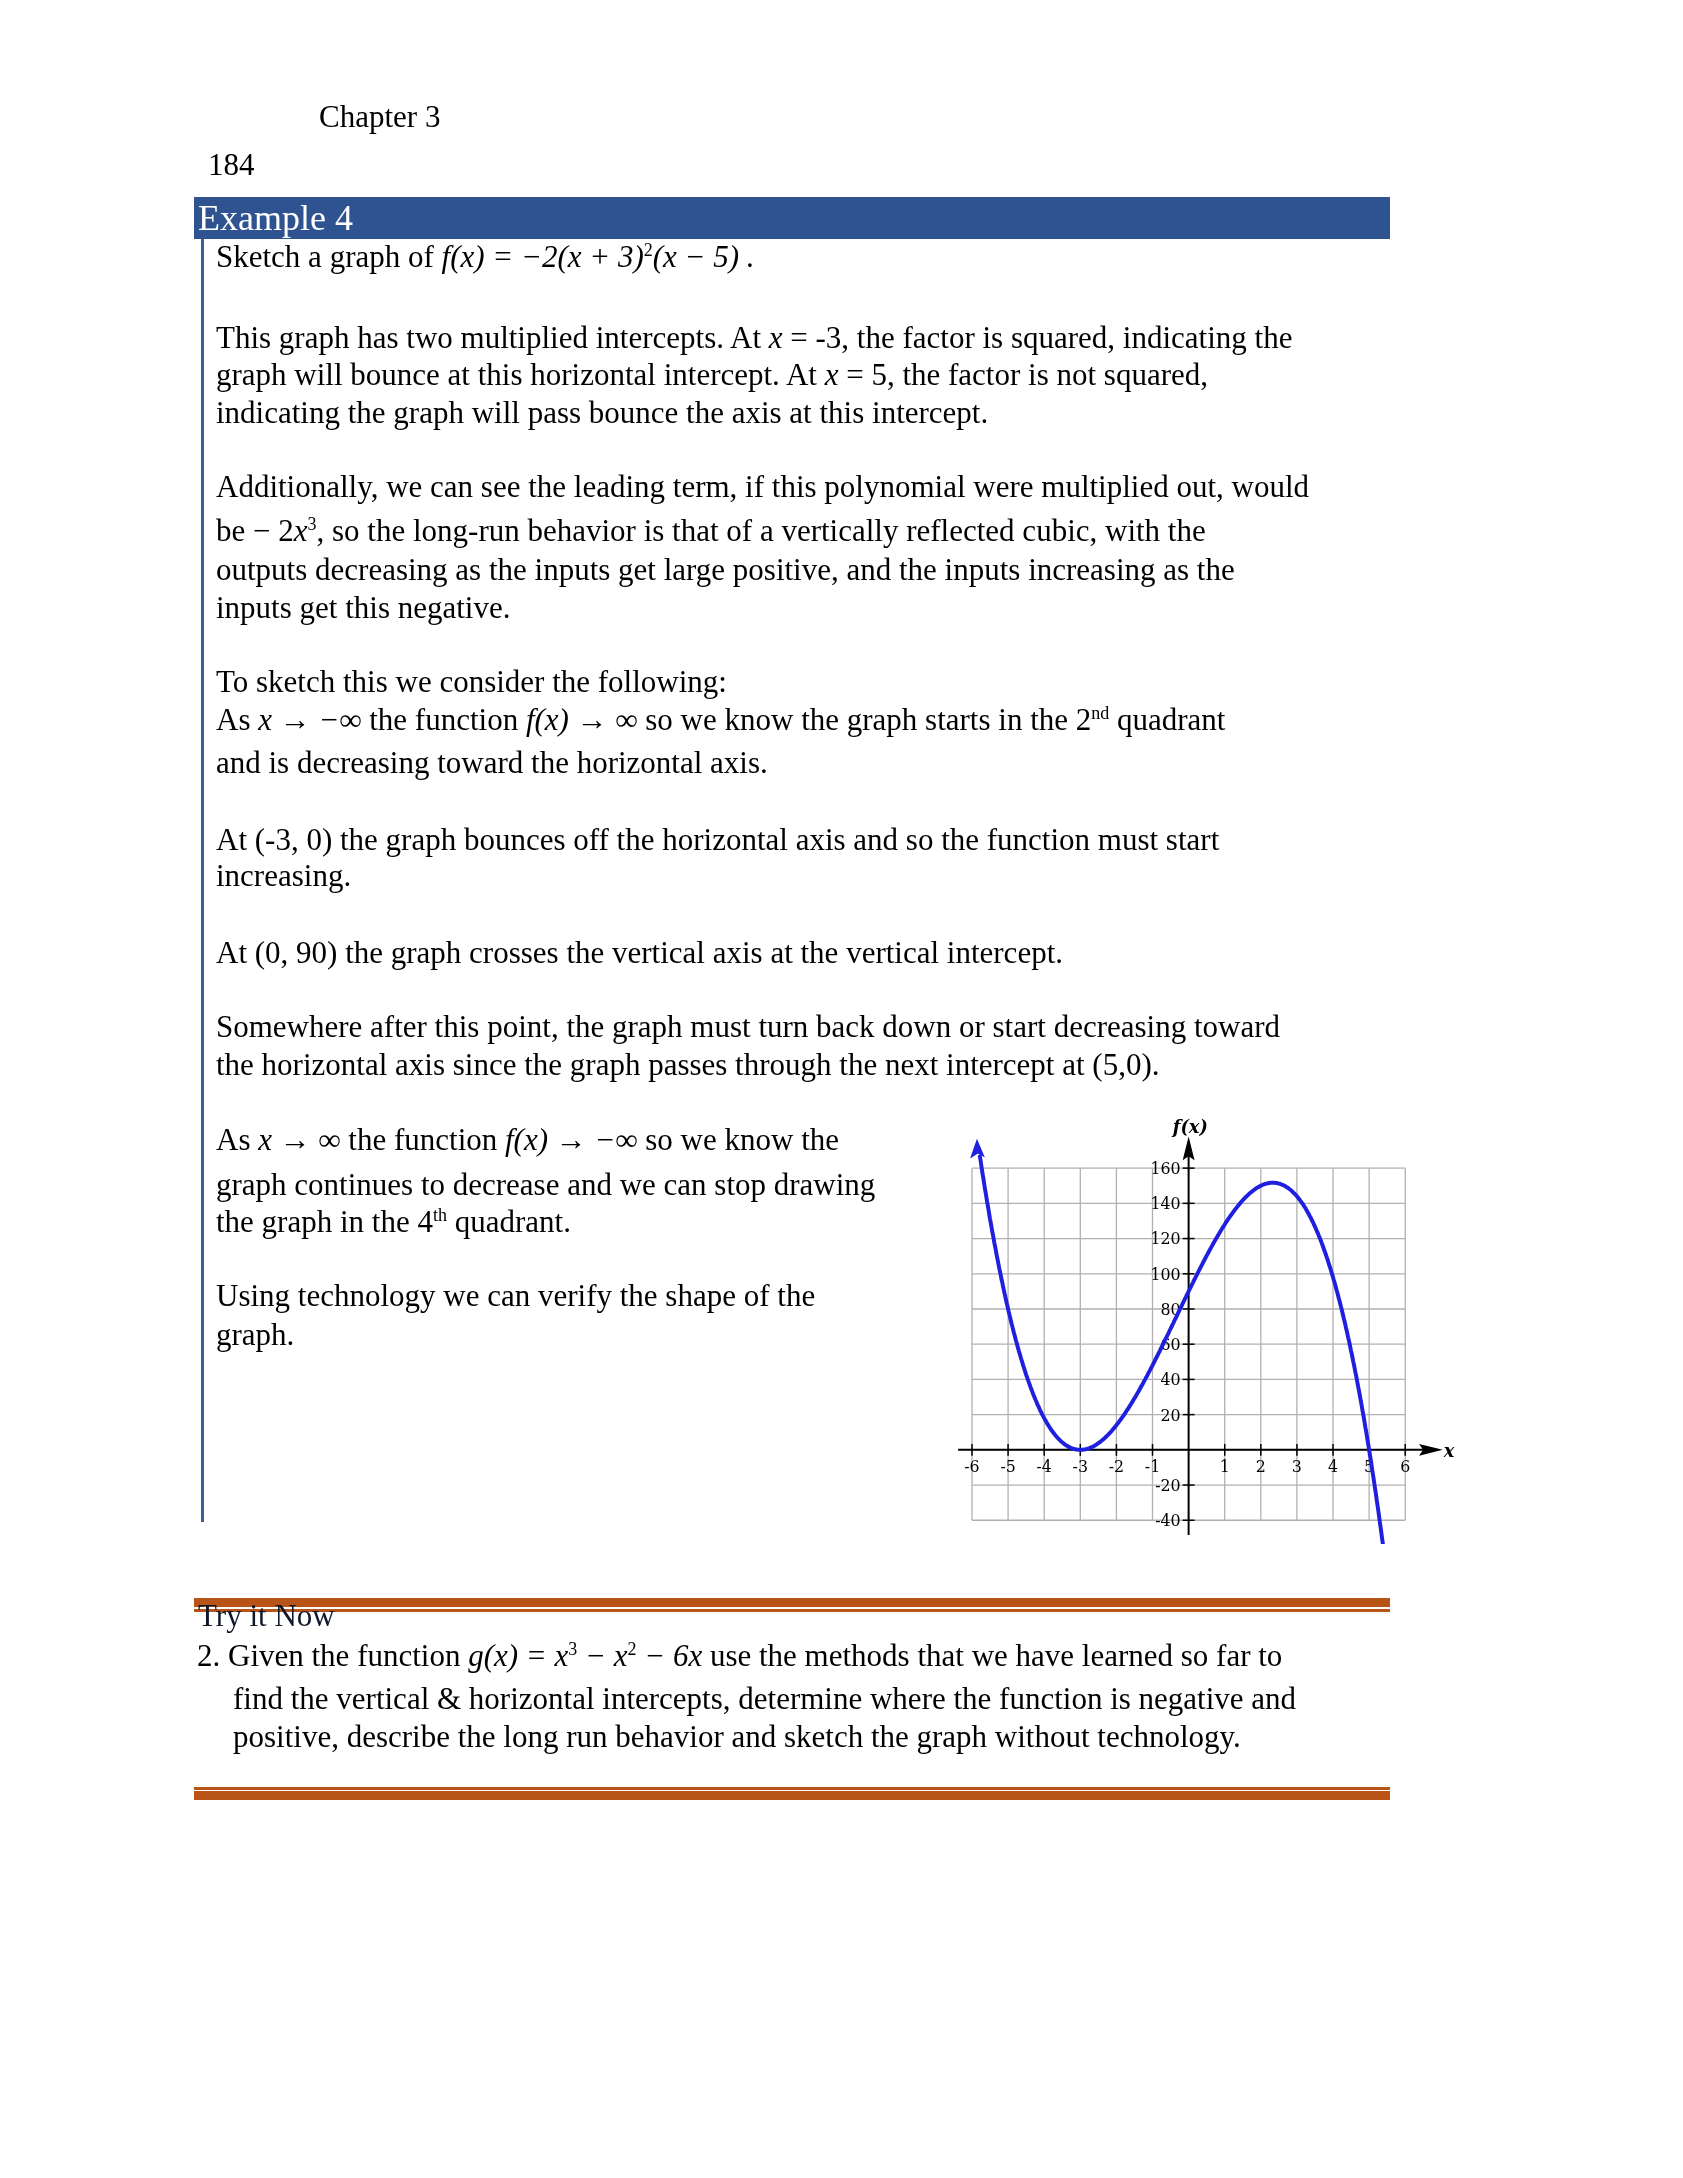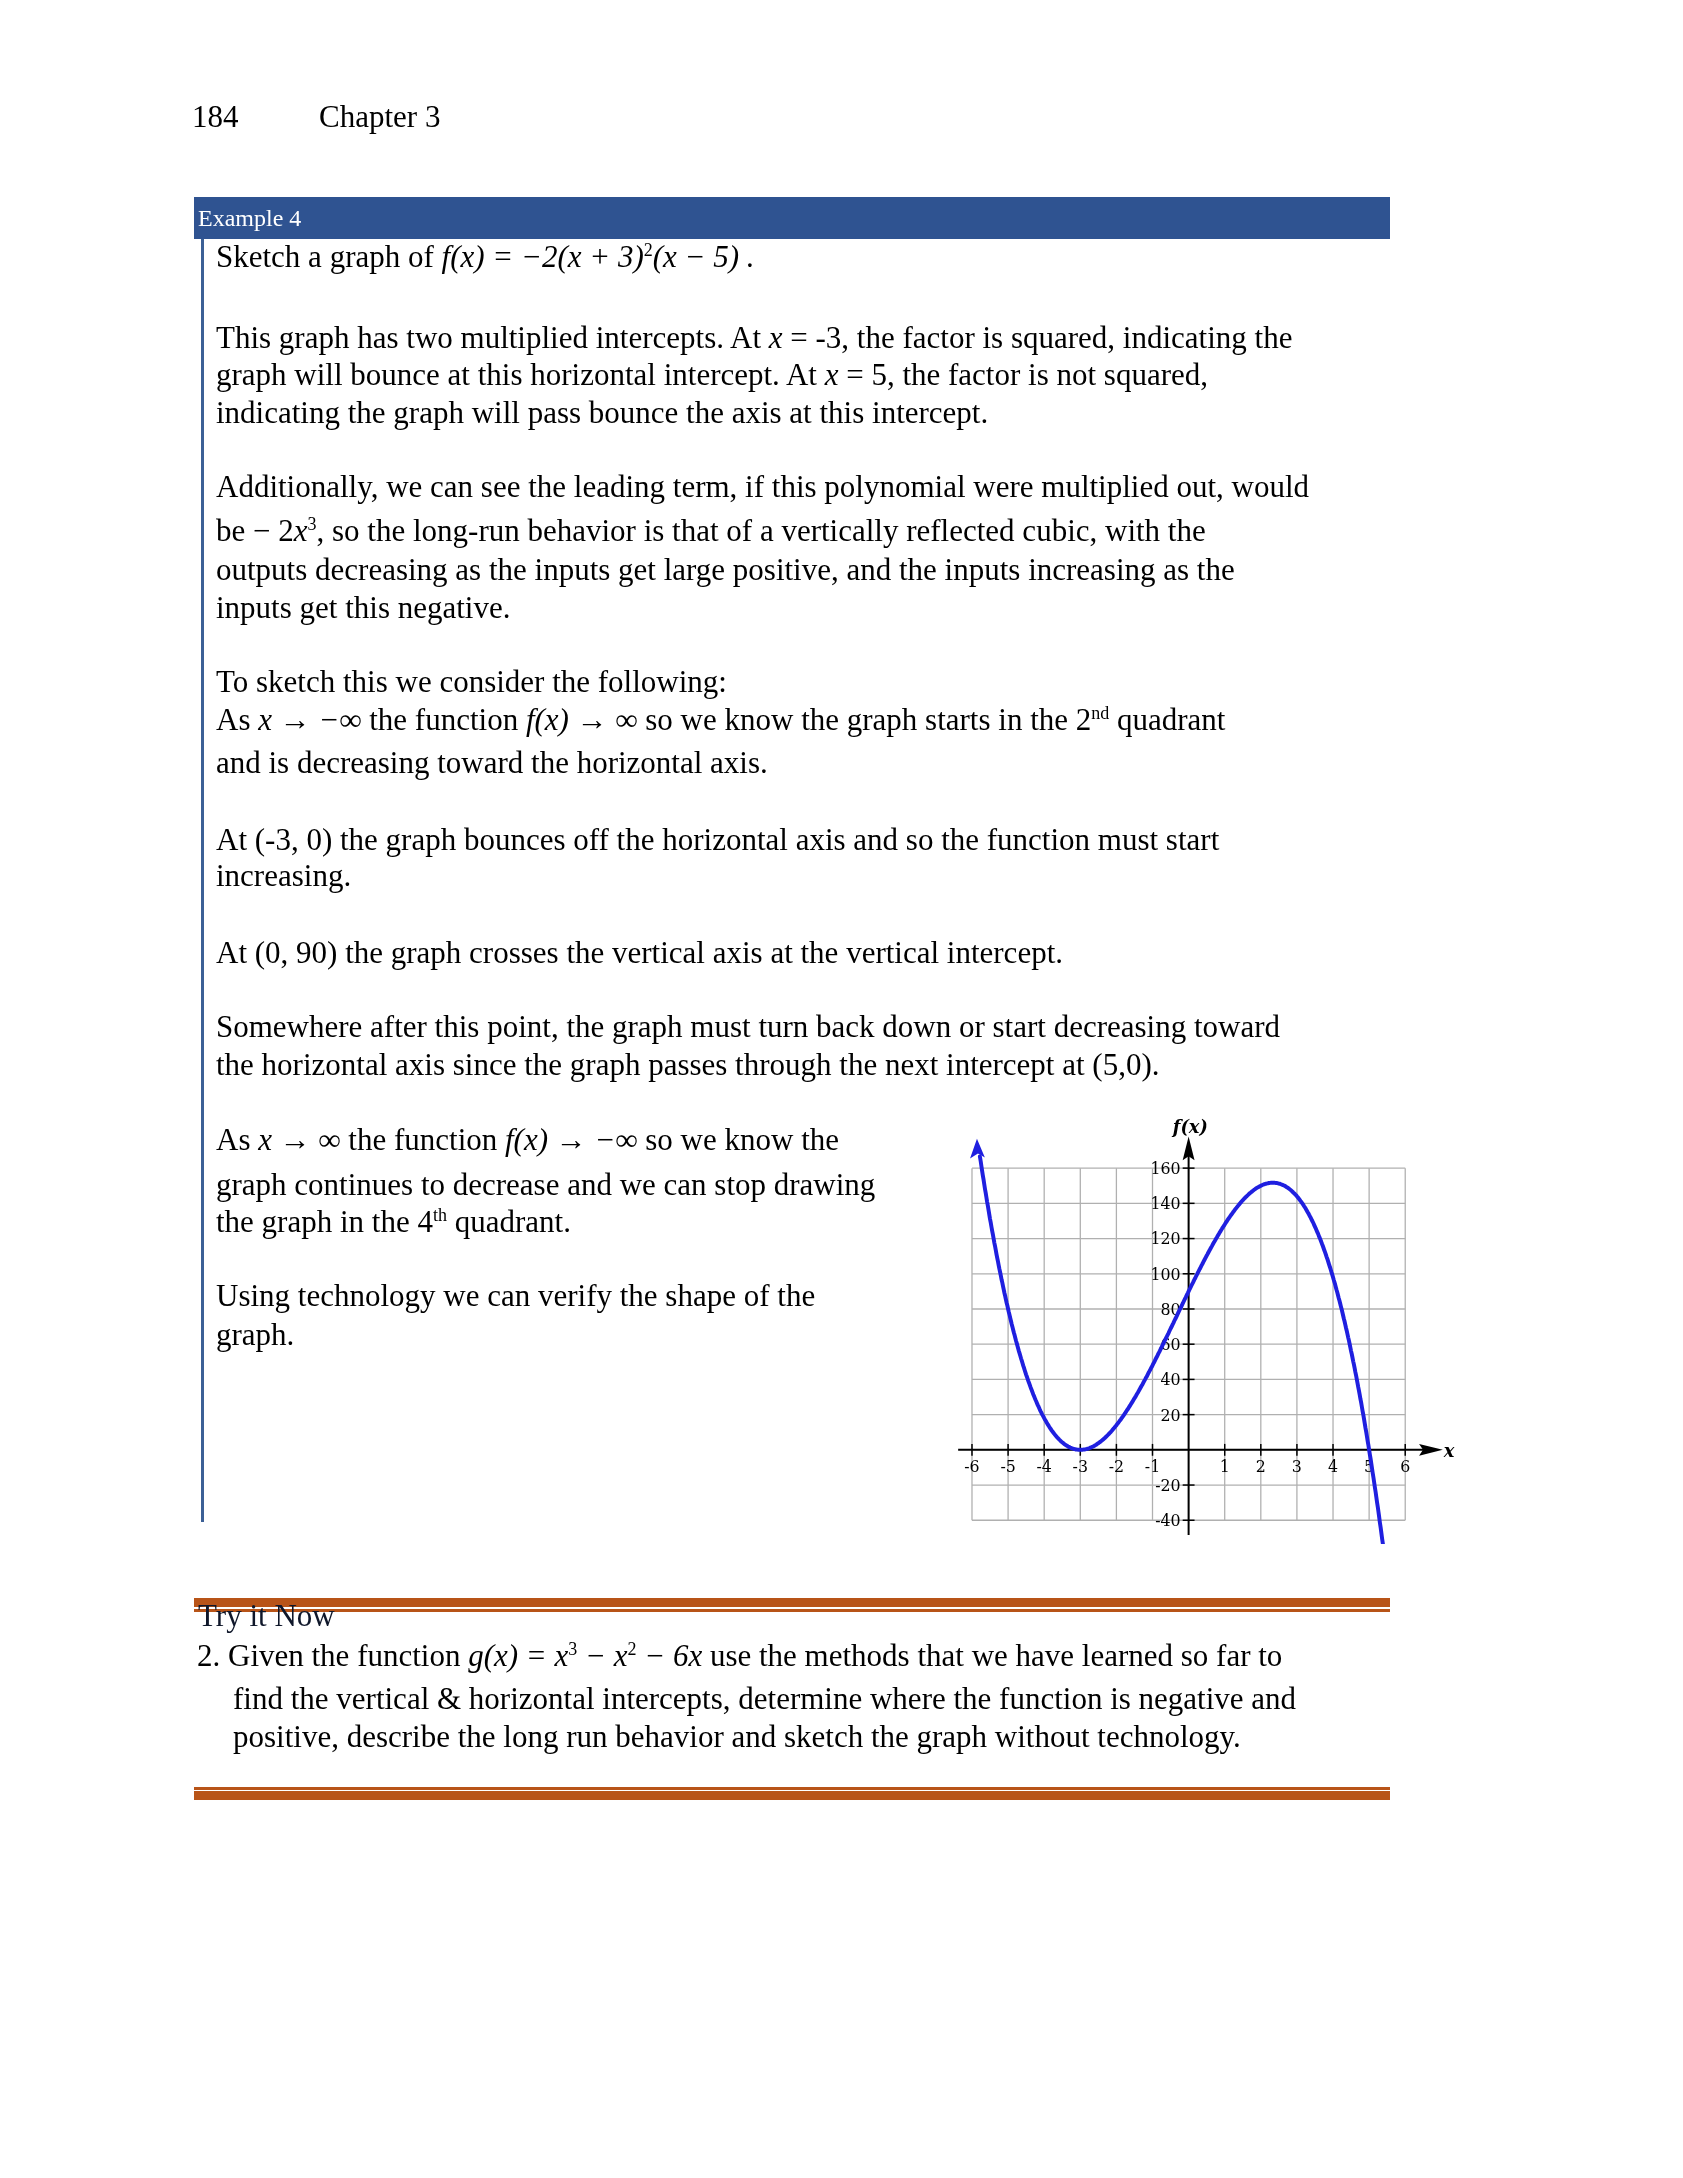--- a/index.html
+++ b/index.html
@@ -1,36 +1,36 @@
 <!DOCTYPE html>
 <html><head>
 <meta charset="utf-8">
 <style>
   html, body { margin:0; padding:0; background:#ffffff; }
   body { width:1683px; height:2178px; position:relative; overflow:hidden;
          font-family:"Liberation Serif", serif; color:#000; }
   .abs { position:absolute; white-space:nowrap; }
   .pg { font-size:31px; top:99px; }
   .hdr-bar { position:absolute; left:194px; top:197px; width:1196px; height:42px; background:#2F5391; }
-  .hdr-text { position:absolute; left:198px; top:198px; font-size:24px; color:#ffffff; line-height:40px; }
+  .hdr-text { position:absolute; left:198px; top:198px; font-size:36px; color:#ffffff; line-height:40px; }
   .left-rule { position:absolute; left:201px; top:239px; width:3px; height:1283px; background:#3C6096; }
   .line { position:absolute; left:216px; font-size:31px; line-height:38px; white-space:nowrap; }
   .m { font-style:italic; }
   sup { font-size:18px; line-height:0; vertical-align:super; }
   .try-bar-thick { position:absolute; left:194px; width:1196px; height:9px; background:#B85418; }
   .try-bar-thin { position:absolute; left:194px; width:1196px; height:3px; background:#B85418; }
   .try-title { position:absolute; left:198px; top:1596px; font-size:31px; color:#0f172a; line-height:40px; }
   .try-line { position:absolute; font-size:31px; line-height:38px; white-space:nowrap; }
   .graph { position:absolute; left:941px; top:1089px; width:515px; height:455px; }
   .graph text { font-family:"DejaVu Serif", serif; }
 </style>
 </head>
 <body>
 
-<div class="abs pg" style="left:192px;">184</div>
+<div class="abs pg" style="left:208px;margin-top:48px;">184</div>
 <div class="abs pg" style="left:319px;">Chapter 3</div>
 
 <div class="hdr-bar"></div>
 <div class="hdr-text">Example 4</div>
 <div class="left-rule"></div>
 
 <div class="line" style="top:238px;">
   <span>Sketch a graph of </span><span class="m">f(x) = −2(x + 3)</span><sup>2</sup><span class="m">(x − 5) .</span>
 </div>
 

